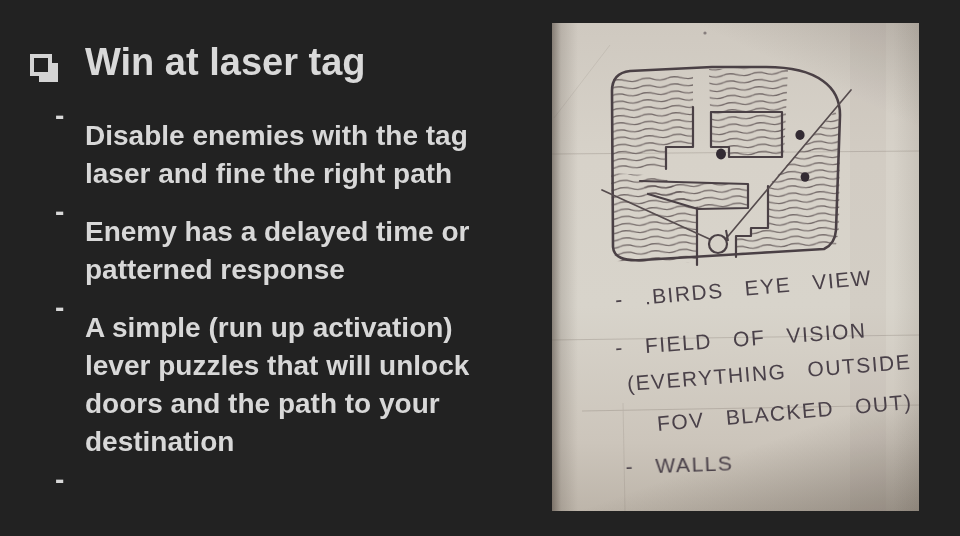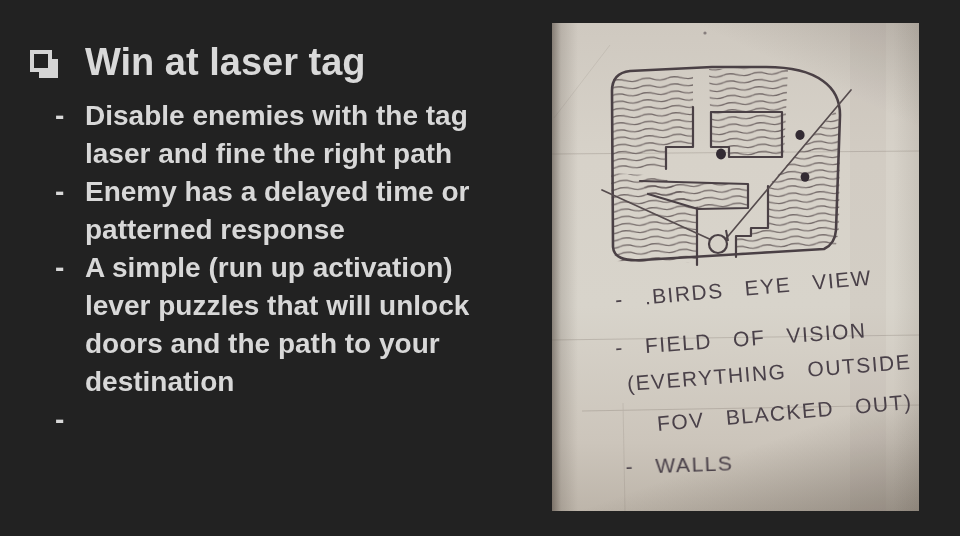--- a/index.html
+++ b/index.html
@@ -8,34 +8,34 @@
     background:#191919;
     font-family:"Liberation Sans", sans-serif;
     overflow:hidden;
   }
   .slide{
     position:relative;width:960px;height:536px;
     background:#222222;overflow:hidden;
   }
 
   
-  .title-row{position:absolute;left:30px;top:40px;display:flex;align-items:center;}
+  .title-row{position:absolute;left:30px;top:40px;display:flex;align-items:flex-end;}
   .title-icon{position:relative;width:30px;height:30px;margin-top:6px;flex:0 0 auto;}
   .title-icon .shadow{position:absolute;left:9px;top:9px;width:19px;height:19px;background:#d4d4d4;}
   .title-icon .box{position:absolute;left:0;top:0;width:14px;height:14px;border:4.5px solid #d4d4d4;background:#222222;}
   .title-text{
     margin-left:25px;font-size:38px;line-height:44px;font-weight:bold;
     color:#d9d9d9;letter-spacing:0px;white-space:nowrap;
   }
 
   
   .bullets{position:absolute;left:55px;top:97px;margin:0;padding:0;list-style:none;}
   .bullets li{display:flex;font-size:28px;line-height:38px;font-weight:bold;color:#d8d8d8;}
   .bullets .dash{width:30px;flex:0 0 auto;}
-  .bullets .btxt{white-space:nowrap;}
+  .bullets .btxt{white-space:nowrap;margin-top:20px;}
 
   
   .photo{
     position:absolute;left:552px;top:23px;width:367px;height:488px;
     background:
       linear-gradient(90deg, rgba(58,48,40,0.50) 0px, rgba(58,48,40,0.16) 9px, rgba(0,0,0,0) 26px),
       linear-gradient(270deg, rgba(70,60,50,0.10) 0px, rgba(0,0,0,0) 26px),
       linear-gradient(340deg, rgba(55,46,38,0.30) 0%, rgba(0,0,0,0) 20%),
       linear-gradient(205deg, rgba(70,60,52,0.18) 0%, rgba(0,0,0,0) 16%),
       linear-gradient(180deg, #cfc9c0 0%, #d7d2c9 28%, #d8d4cb 58%, #ccc5bb 86%, #bdb5aa 100%);

